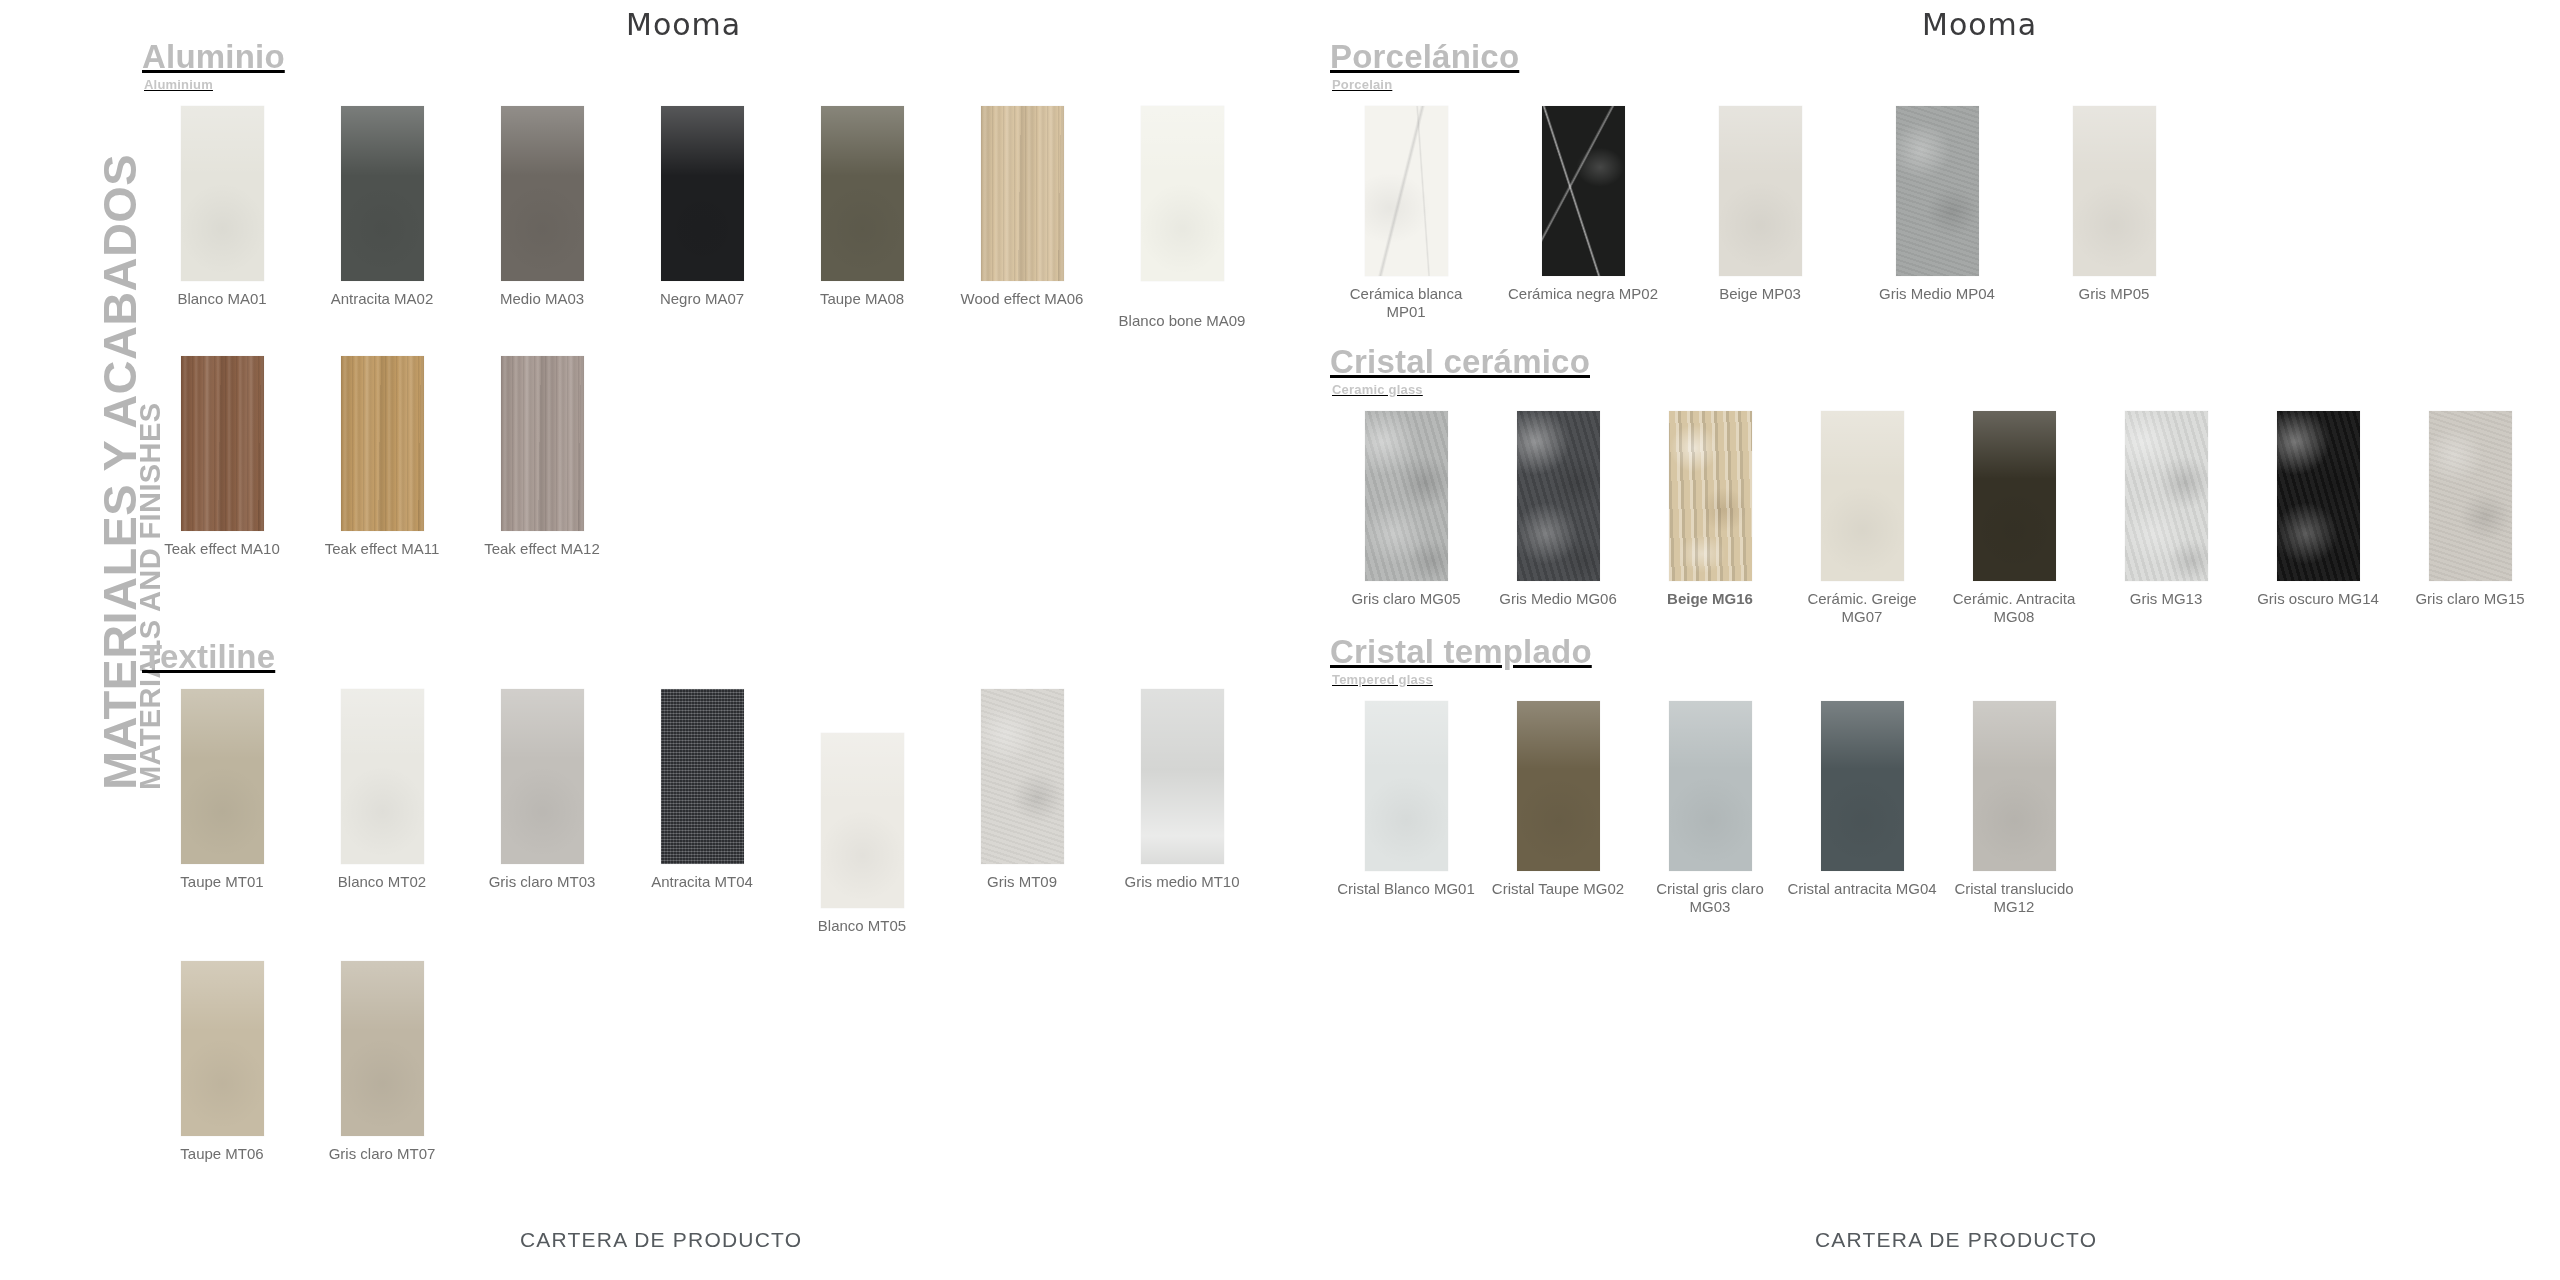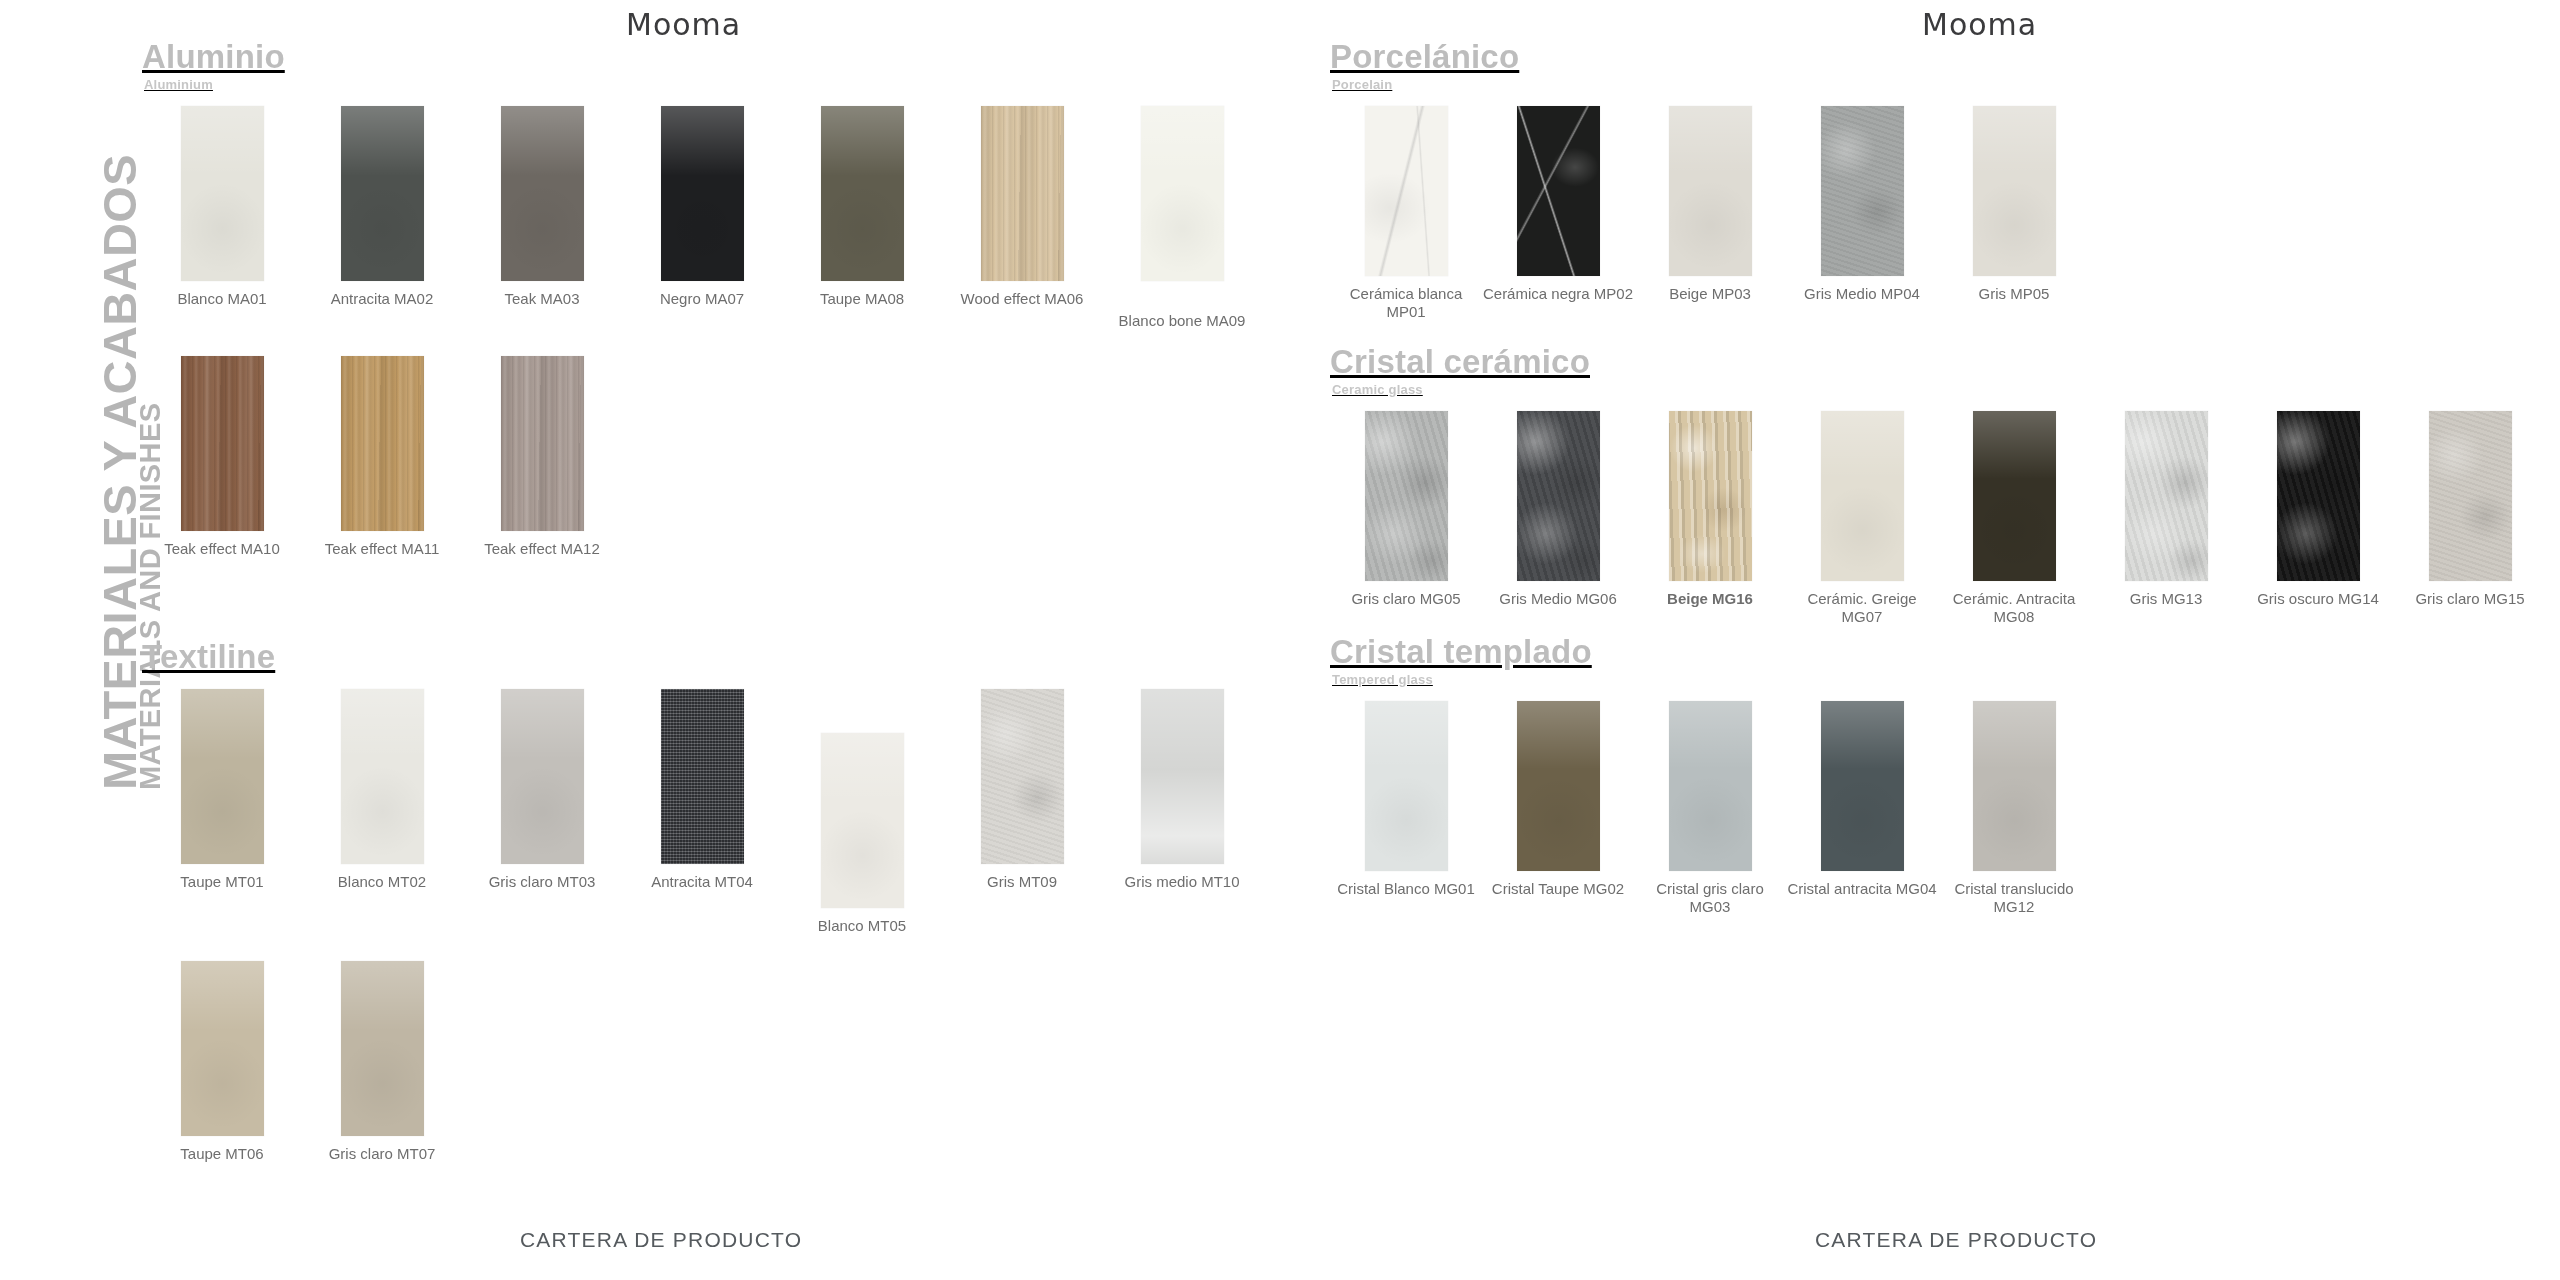--- a/index.html
+++ b/index.html
@@ -199,21 +199,21 @@
           <div class="cell" style="width: 160px;">
             <div class="sw tex-soft" style="width: 83px; height: 175px; background: rgb(228, 227, 219);"></div>
             <div class="cap">Blanco MA01</div>
           </div>
           <div class="cell" style="width: 160px;">
             <div class="sw tex-soft" style="width: 83px; height: 175px; background: rgb(78, 82, 79);"></div>
             <div class="cap">Antracita MA02</div>
           </div>
           <div class="cell" style="width: 160px;">
             <div class="sw tex-soft" style="width: 83px; height: 175px; background: rgb(109, 104, 98);"></div>
-            <div class="cap">Teak MA03</div>
+            <div class="cap">Medio MA03</div>
           </div>
           <div class="cell" style="width: 160px;">
             <div class="sw tex-soft" style="width: 83px; height: 175px; background: rgb(30, 31, 33);"></div>
             <div class="cap">Negro MA07</div>
           </div>
           <div class="cell" style="width: 160px;">
             <div class="sw tex-soft" style="width: 83px; height: 175px; background: rgb(96, 93, 78);"></div>
             <div class="cap">Taupe MA08</div>
           </div>
           <div class="cell" style="width: 160px;">
@@ -286,21 +286,21 @@
         </div>
       </div>
   </div>
 
   <div class="col col-right">
     <div class="section" id="sec-porcelanico" style="top: 40px;">
         <div class="sec-head">
           <div class="sec-title">Porcelánico</div>
           <div class="sec-sub">Porcelain</div>
         </div>
-        <div class="row" style="margin-bottom: 26px;">
+        <div class="row" style="margin-bottom: 26px; gap: 25px;">
           <div class="cell" style="width: 152px;">
             <div class="sw tex-marble" style="width: 83px; height: 170px; background: rgb(244, 243, 238);"></div>
             <div class="cap">Cerámica blanca MP01</div>
           </div>
           <div class="cell" style="width: 152px;">
             <div class="sw tex-marble-dark" style="width: 83px; height: 170px; background: rgb(29, 30, 29);"></div>
             <div class="cap">Cerámica negra MP02</div>
           </div>
           <div class="cell" style="width: 152px;">
             <div class="sw tex-soft" style="width: 83px; height: 170px; background: rgb(222, 219, 211);"></div>

